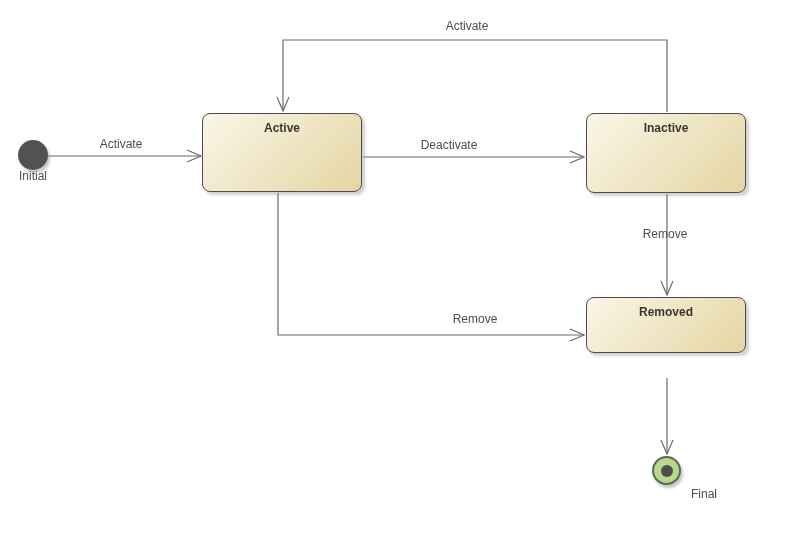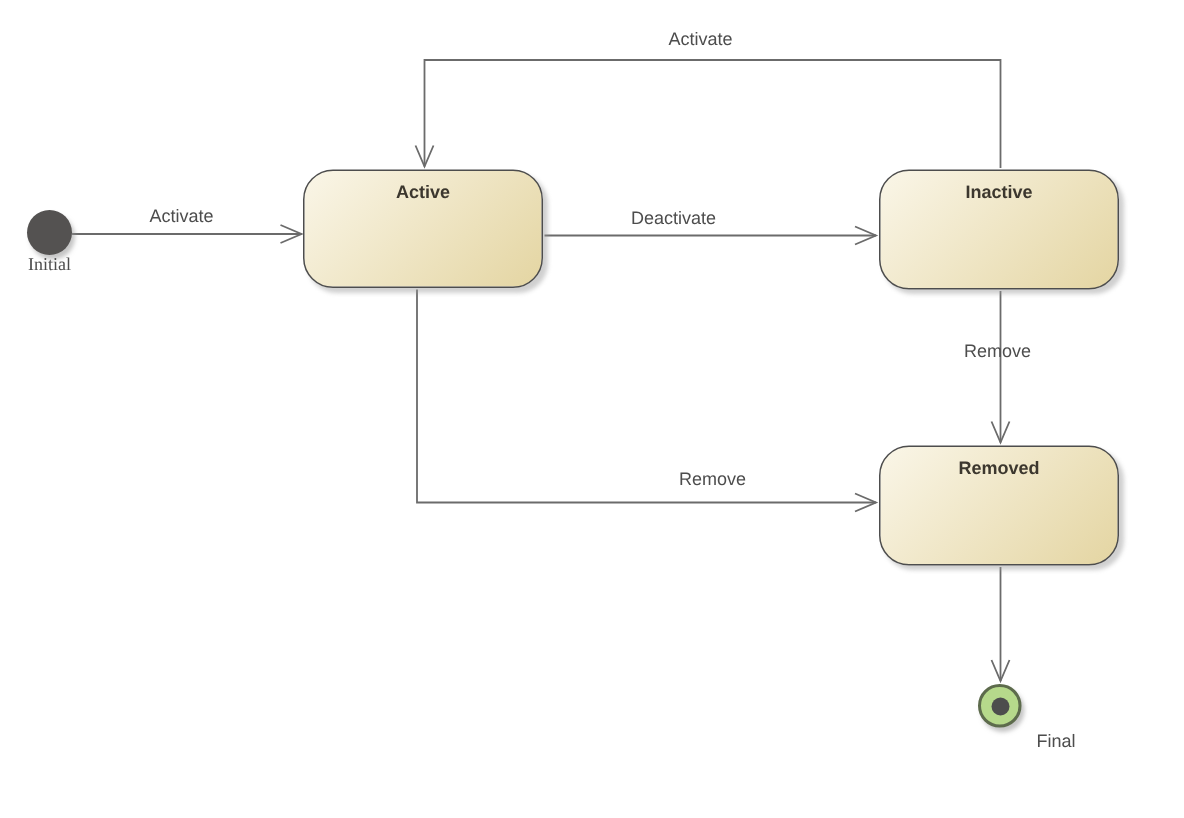--- a/index.html
+++ b/index.html
@@ -29,36 +29,36 @@
     position:absolute; left:0; top:0; width:789px; height:545px;
   }
   svg.connectors path {
     fill:none;
     stroke:var(--connector);
     stroke-width:1.2;
   }
   .state {
     position:absolute;
     border:1.5px solid var(--state-border);
-    border-radius:20px;
+    border-radius:8px;
     background:linear-gradient(135deg, var(--state-fill-start) 0%, var(--state-fill-end) 100%);
     box-shadow:3px 3px 3px rgba(150,150,150,0.45);
     display:flex;
     justify-content:center;
     align-items:flex-start;
     padding-top:7px;
   }
   .state .state-name {
     font-size:12px;
     font-weight:bold;
     color:var(--state-label-text);
   }
   #state-active   { left:202px; top:113px; width:160px; height:79px; }
   #state-inactive { left:586px; top:113px; width:160px; height:80px;text-align:right; }
-  #state-removed  { left:586px; top:297px; width:160px; height:80px; }
+  #state-removed  { left:586px; top:297px; width:160px; height:56px; }
 
   .initial-circle {
     position:absolute; left:18px; top:140px;
     width:30px; height:30px; border-radius:50%;
     background:var(--initial-fill);
     box-shadow:2px 3px 3px rgba(150,150,150,0.55);
   }
   .final-circle {
     position:absolute; left:652px; top:456px;
     width:29px; height:29px; border-radius:50%;
@@ -71,21 +71,21 @@
     width:12px; height:12px; border-radius:50%;
     background:var(--final-dot);
   }
   .node-label, .edge-label {
     position:absolute;
     font-size:12px;
     color:var(--label-text);
     white-space:nowrap;
     transform:translateX(-50%);
   }
-  #label-initial  { left:33px;  top:169px;font-family:Liberation Serif, serif; }
+  #label-initial  { left:33px;  top:169px; }
   #label-final    { left:667px; top:487px;margin-left:37px; }
   #elabel-initial-to-active   { left:121px; top:137px; }
   #elabel-active-to-inactive  { left:449px; top:138px; }
   #elabel-inactive-to-active  { left:467px; top:19px;  }
   #elabel-inactive-to-removed { left:665px; top:227px; }
   #elabel-active-to-removed   { left:475px; top:312px; }
 </style>
 </head>
 <body>
 

